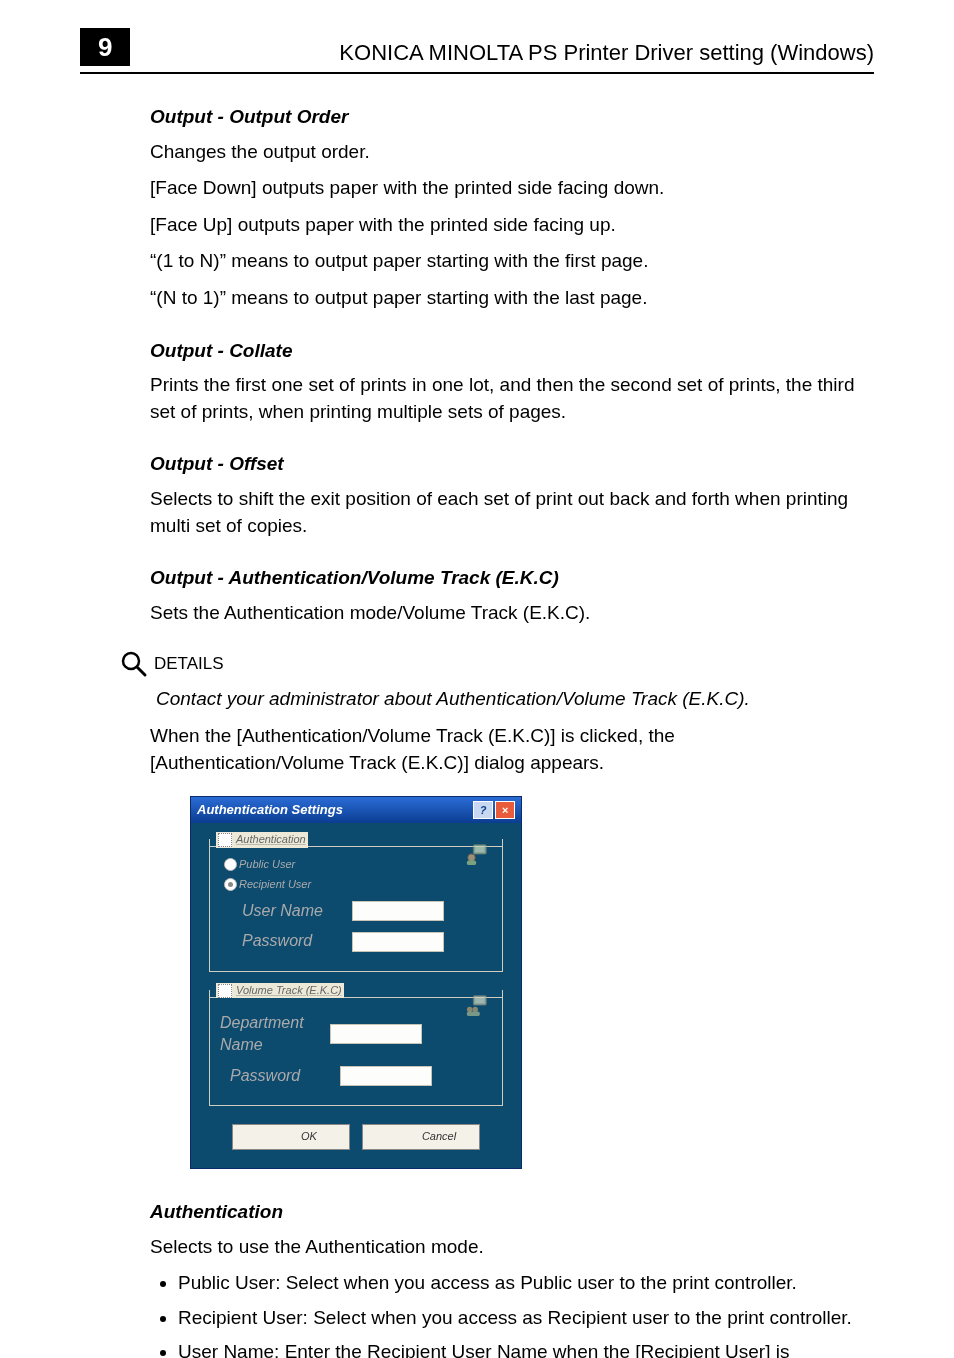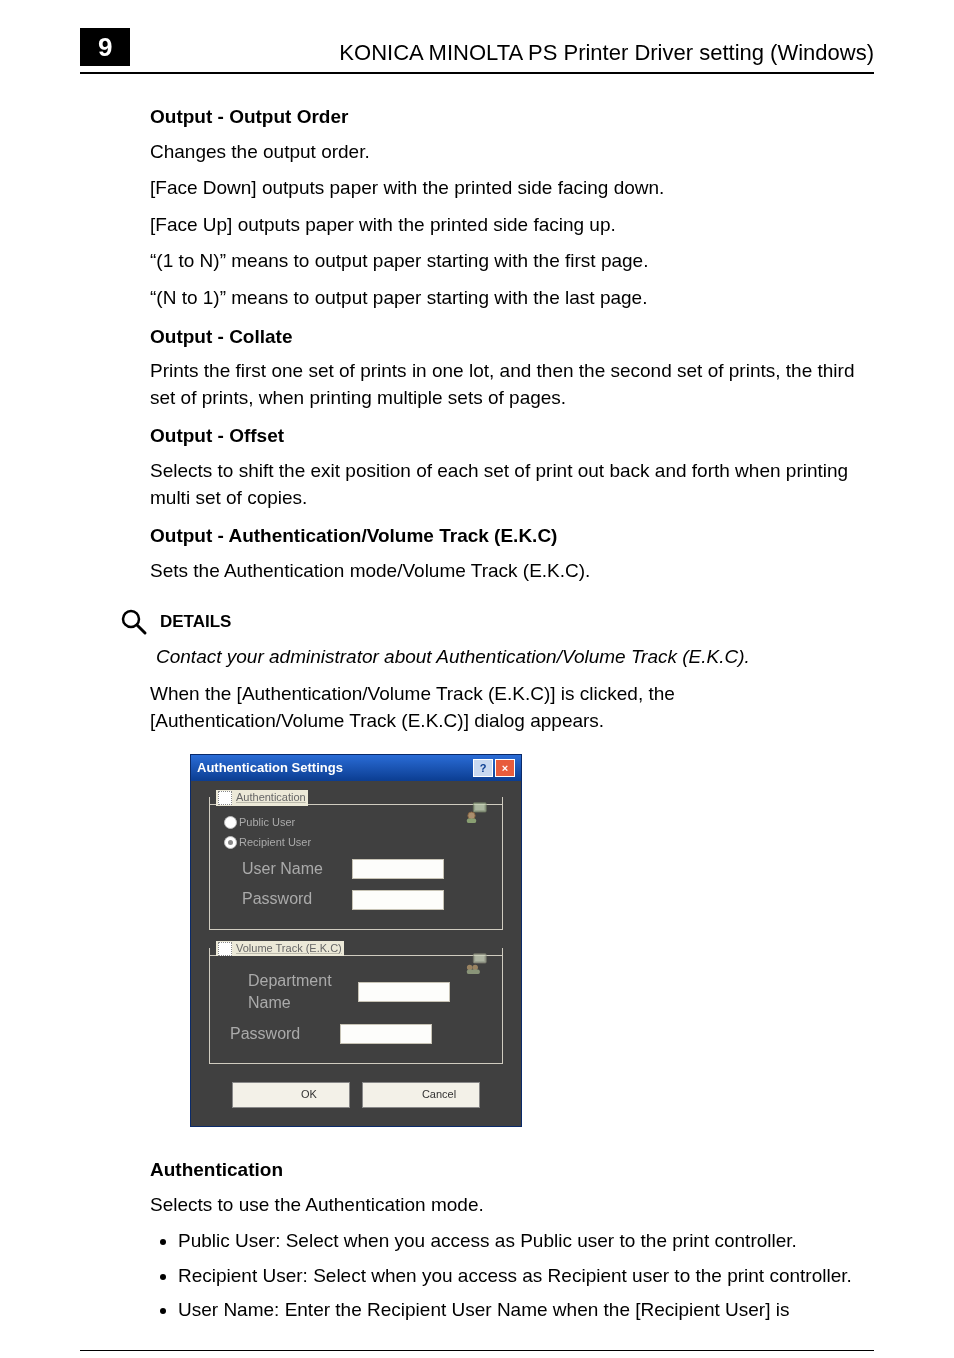--- a/index.html
+++ b/index.html
@@ -35,60 +35,62 @@
       font-size: 22px;
       font-weight: normal;
     }
     .content {
       margin-left: 70px;
       font-size: 19px;
       line-height: 1.4;
     }
     .section-title {
       font-weight: bold;
-      margin-top: 12px;
+      margin-top: 26px;
       margin-bottom: 8px;
+      font-style: italic;
     }
     .para {
       margin-bottom: 10px;
     }
     .details-row {
       display: flex;
       align-items: center;
       margin-top: 24px;
       margin-bottom: 8px;
       margin-left: -30px;
     }
     .details-label {
-      font-weight: bold;
+      font-weight: normal;
       font-size: 17px;
-      margin-left: 12px;
+      margin-left: 6px;
     }
     .details-italic {
       font-style: italic;
       margin-left: 6px;
       margin-bottom: 10px;
     }
     .bullets {
       margin: 8px 0 0 0;
       padding-left: 28px;
     }
     .bullets li {
       margin-bottom: 8px;
     }
     .dialog-wrap {
       margin: 20px 0 30px 40px;
     }
     .dialog {
       width: 330px;
       border: 1px solid #0a2a6a;
-      background: #404040;
+      background: #0c4a6e;
       font-size: 12px;
       color: #666;
       position: relative;
+      font-style: italic;
     }
     .titlebar {
       background: linear-gradient(to bottom, #2a6cd6, #0b3d91);
       color: #fff;
       font-weight: bold;
       font-size: 13px;
       padding: 4px 6px;
       display: flex;
       align-items: center;
     }
@@ -326,21 +328,21 @@
               </span>
               <span class="line-right"></span>
             </div>
             <svg class="group-icon" viewBox="0 0 24 24">
               <rect x="8" y="2" width="14" height="10" rx="1" fill="#c0c8b0" stroke="#888a78"></rect>
               <rect x="10" y="4" width="10" height="6" fill="#dde5cc"></rect>
               <circle cx="4" cy="17" r="3" fill="#c0a070"></circle>
               <circle cx="10" cy="17" r="3" fill="#c0a070"></circle>
               <rect x="1" y="19" width="14" height="5" rx="2" fill="#a8b890"></rect>
             </svg>
-            <div class="field-row" style="margin-left:28px">
+            <div class="field-row" style="margin-left:0">
               <span class="field-label">Department Name</span>
               <span class="field-input"></span>
             </div>
             <div class="field-row" style="margin-left:10px">
               <span class="field-label">Password</span>
               <span class="field-input"></span>
             </div>
           </div>
 
           <div class="btnrow">

